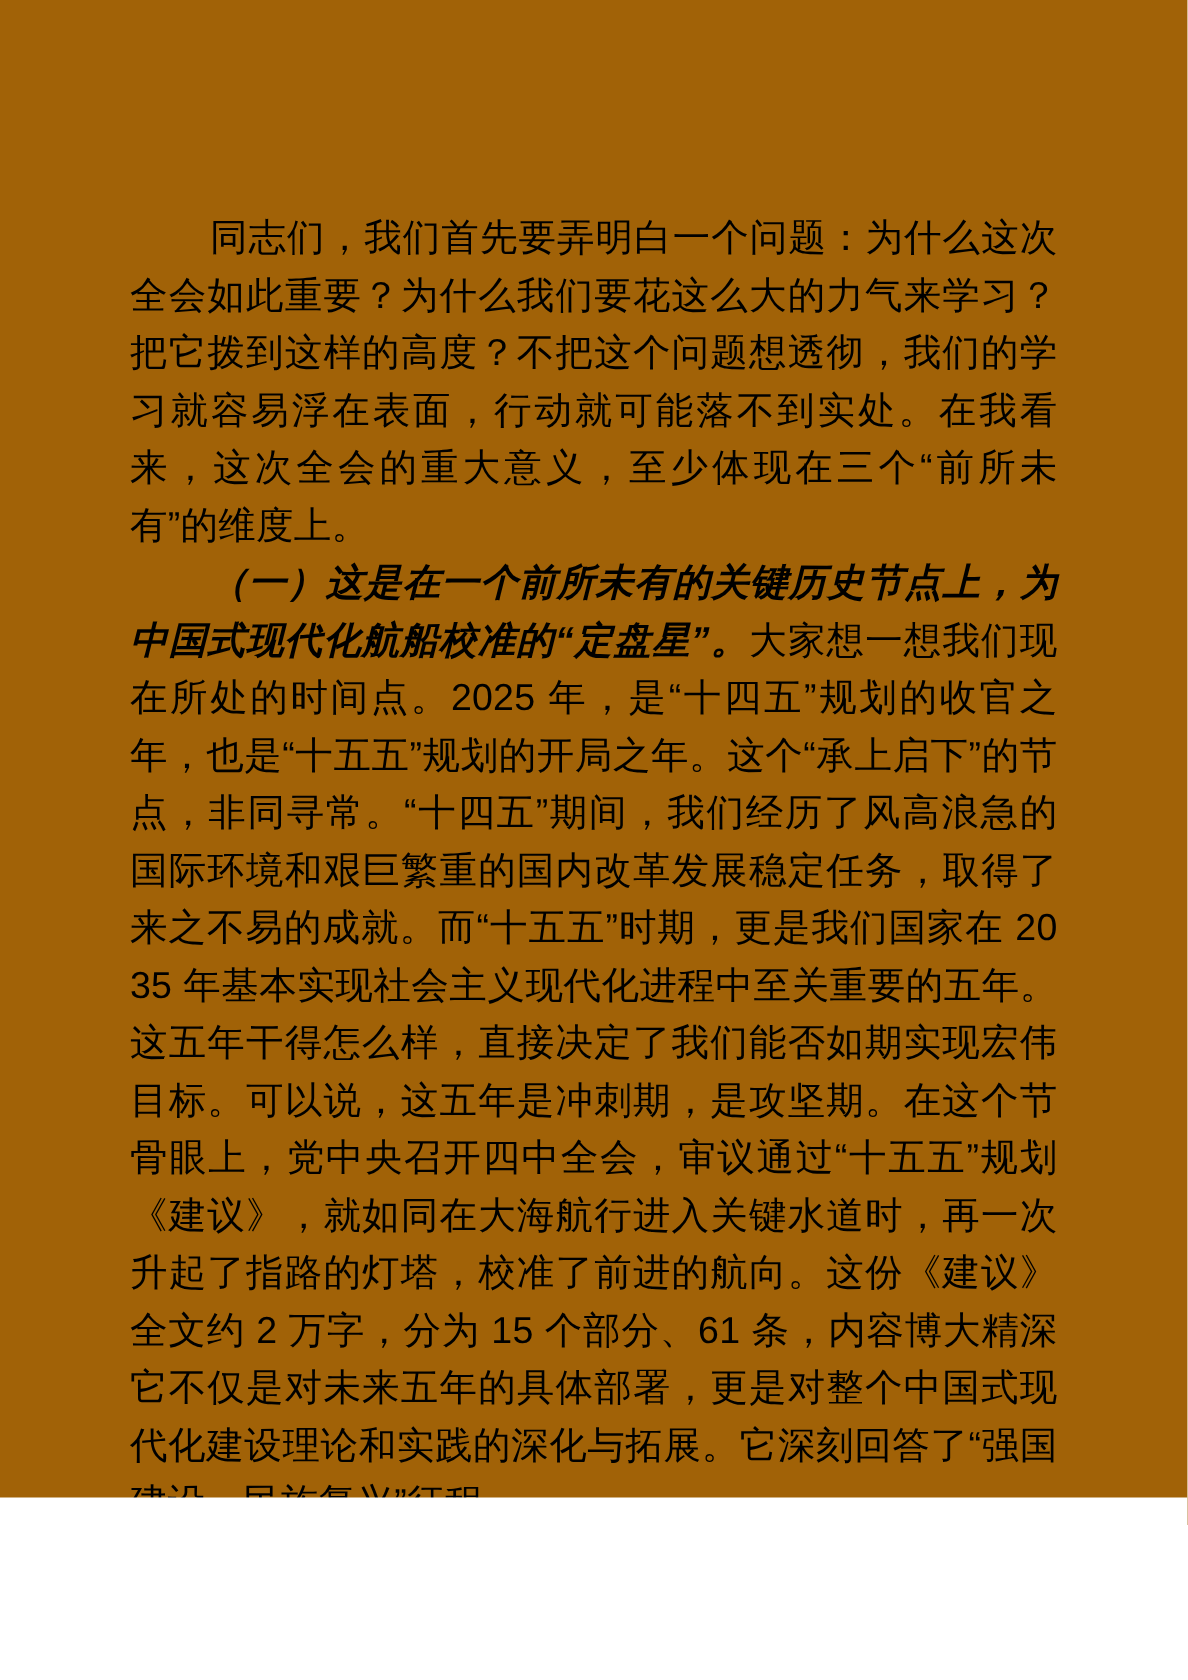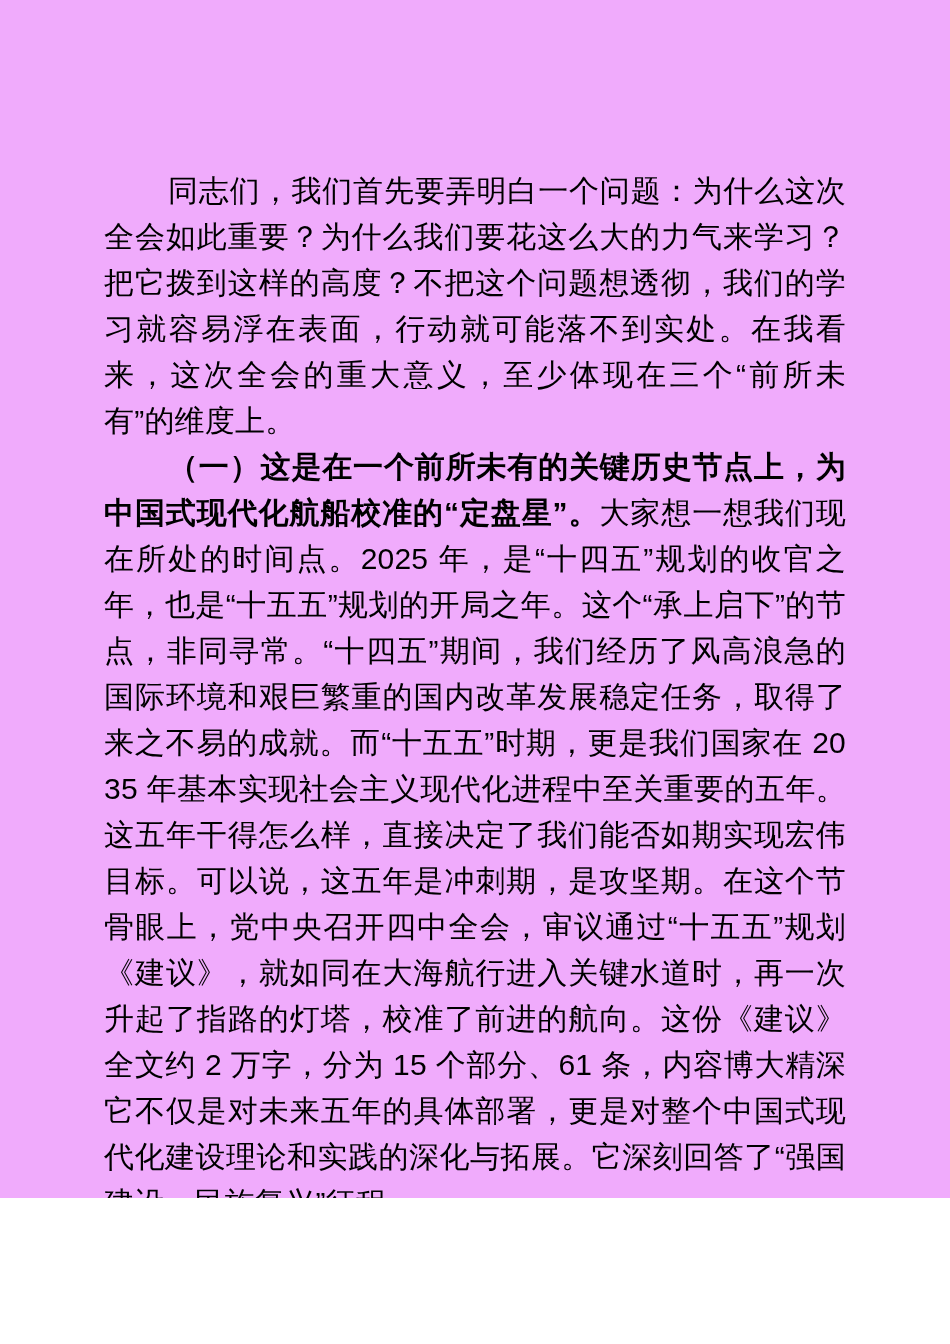--- a/index.html
+++ b/index.html
@@ -8,21 +8,21 @@
     background: #ffffff;
   }
   body {
     font-family: "Liberation Sans", "DejaVu Sans", sans-serif;
     color: #000000;
   }
   .page {
     position: relative;
     width: 950px;
     height: 1344px;
-    background: #f0abfc;
+    background: #a16207;
     overflow: hidden;
     box-sizing: border-box;
   }
   .doc-body {
     position: absolute;
     left: 104px;
     top: 168px;
     width: 742px;
   }
   .para {
@@ -34,20 +34,21 @@
     text-indent: 64px;
     letter-spacing: 0.2px;
     word-break: break-all;
     color: #000000;
   }
   .para + .para {
     margin-top: 0;
   }
   .lead-bold {
     font-weight: bold;
+    font-style: italic;
   }
   
   .page::after {
     content: "";
     position: absolute;
     left: 0;
     right: 0;
     bottom: 0;
     height: 146px;
     background: #ffffff;

